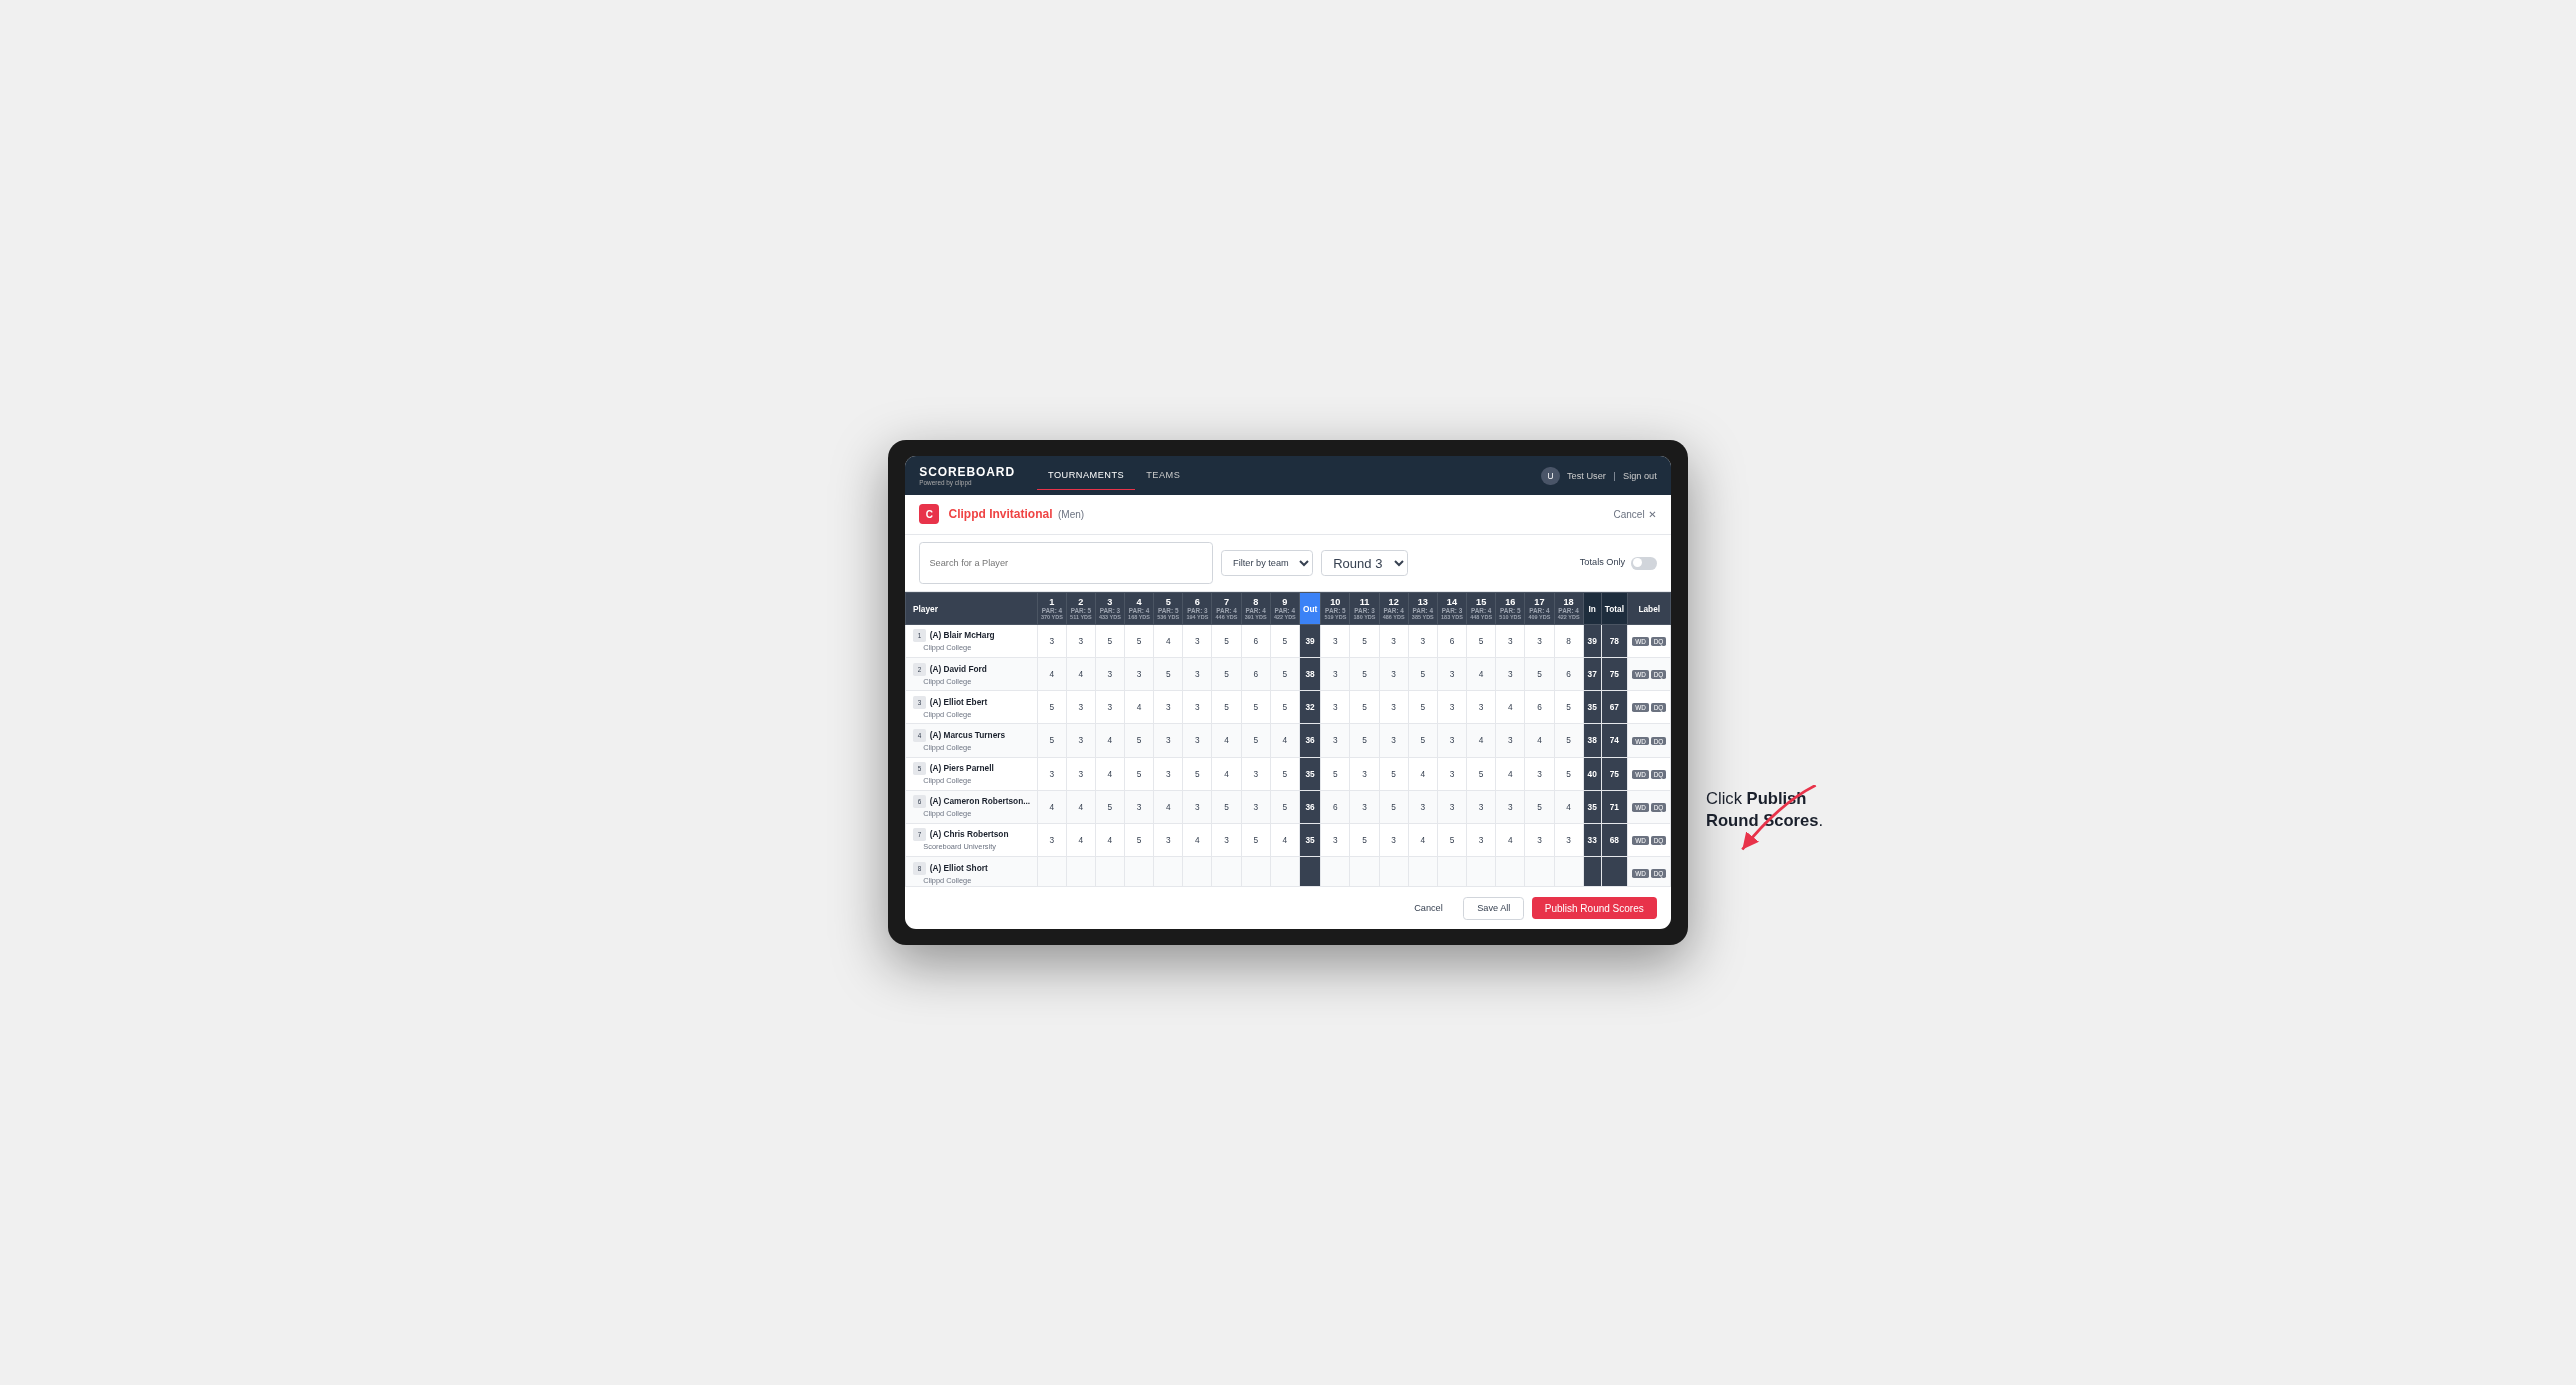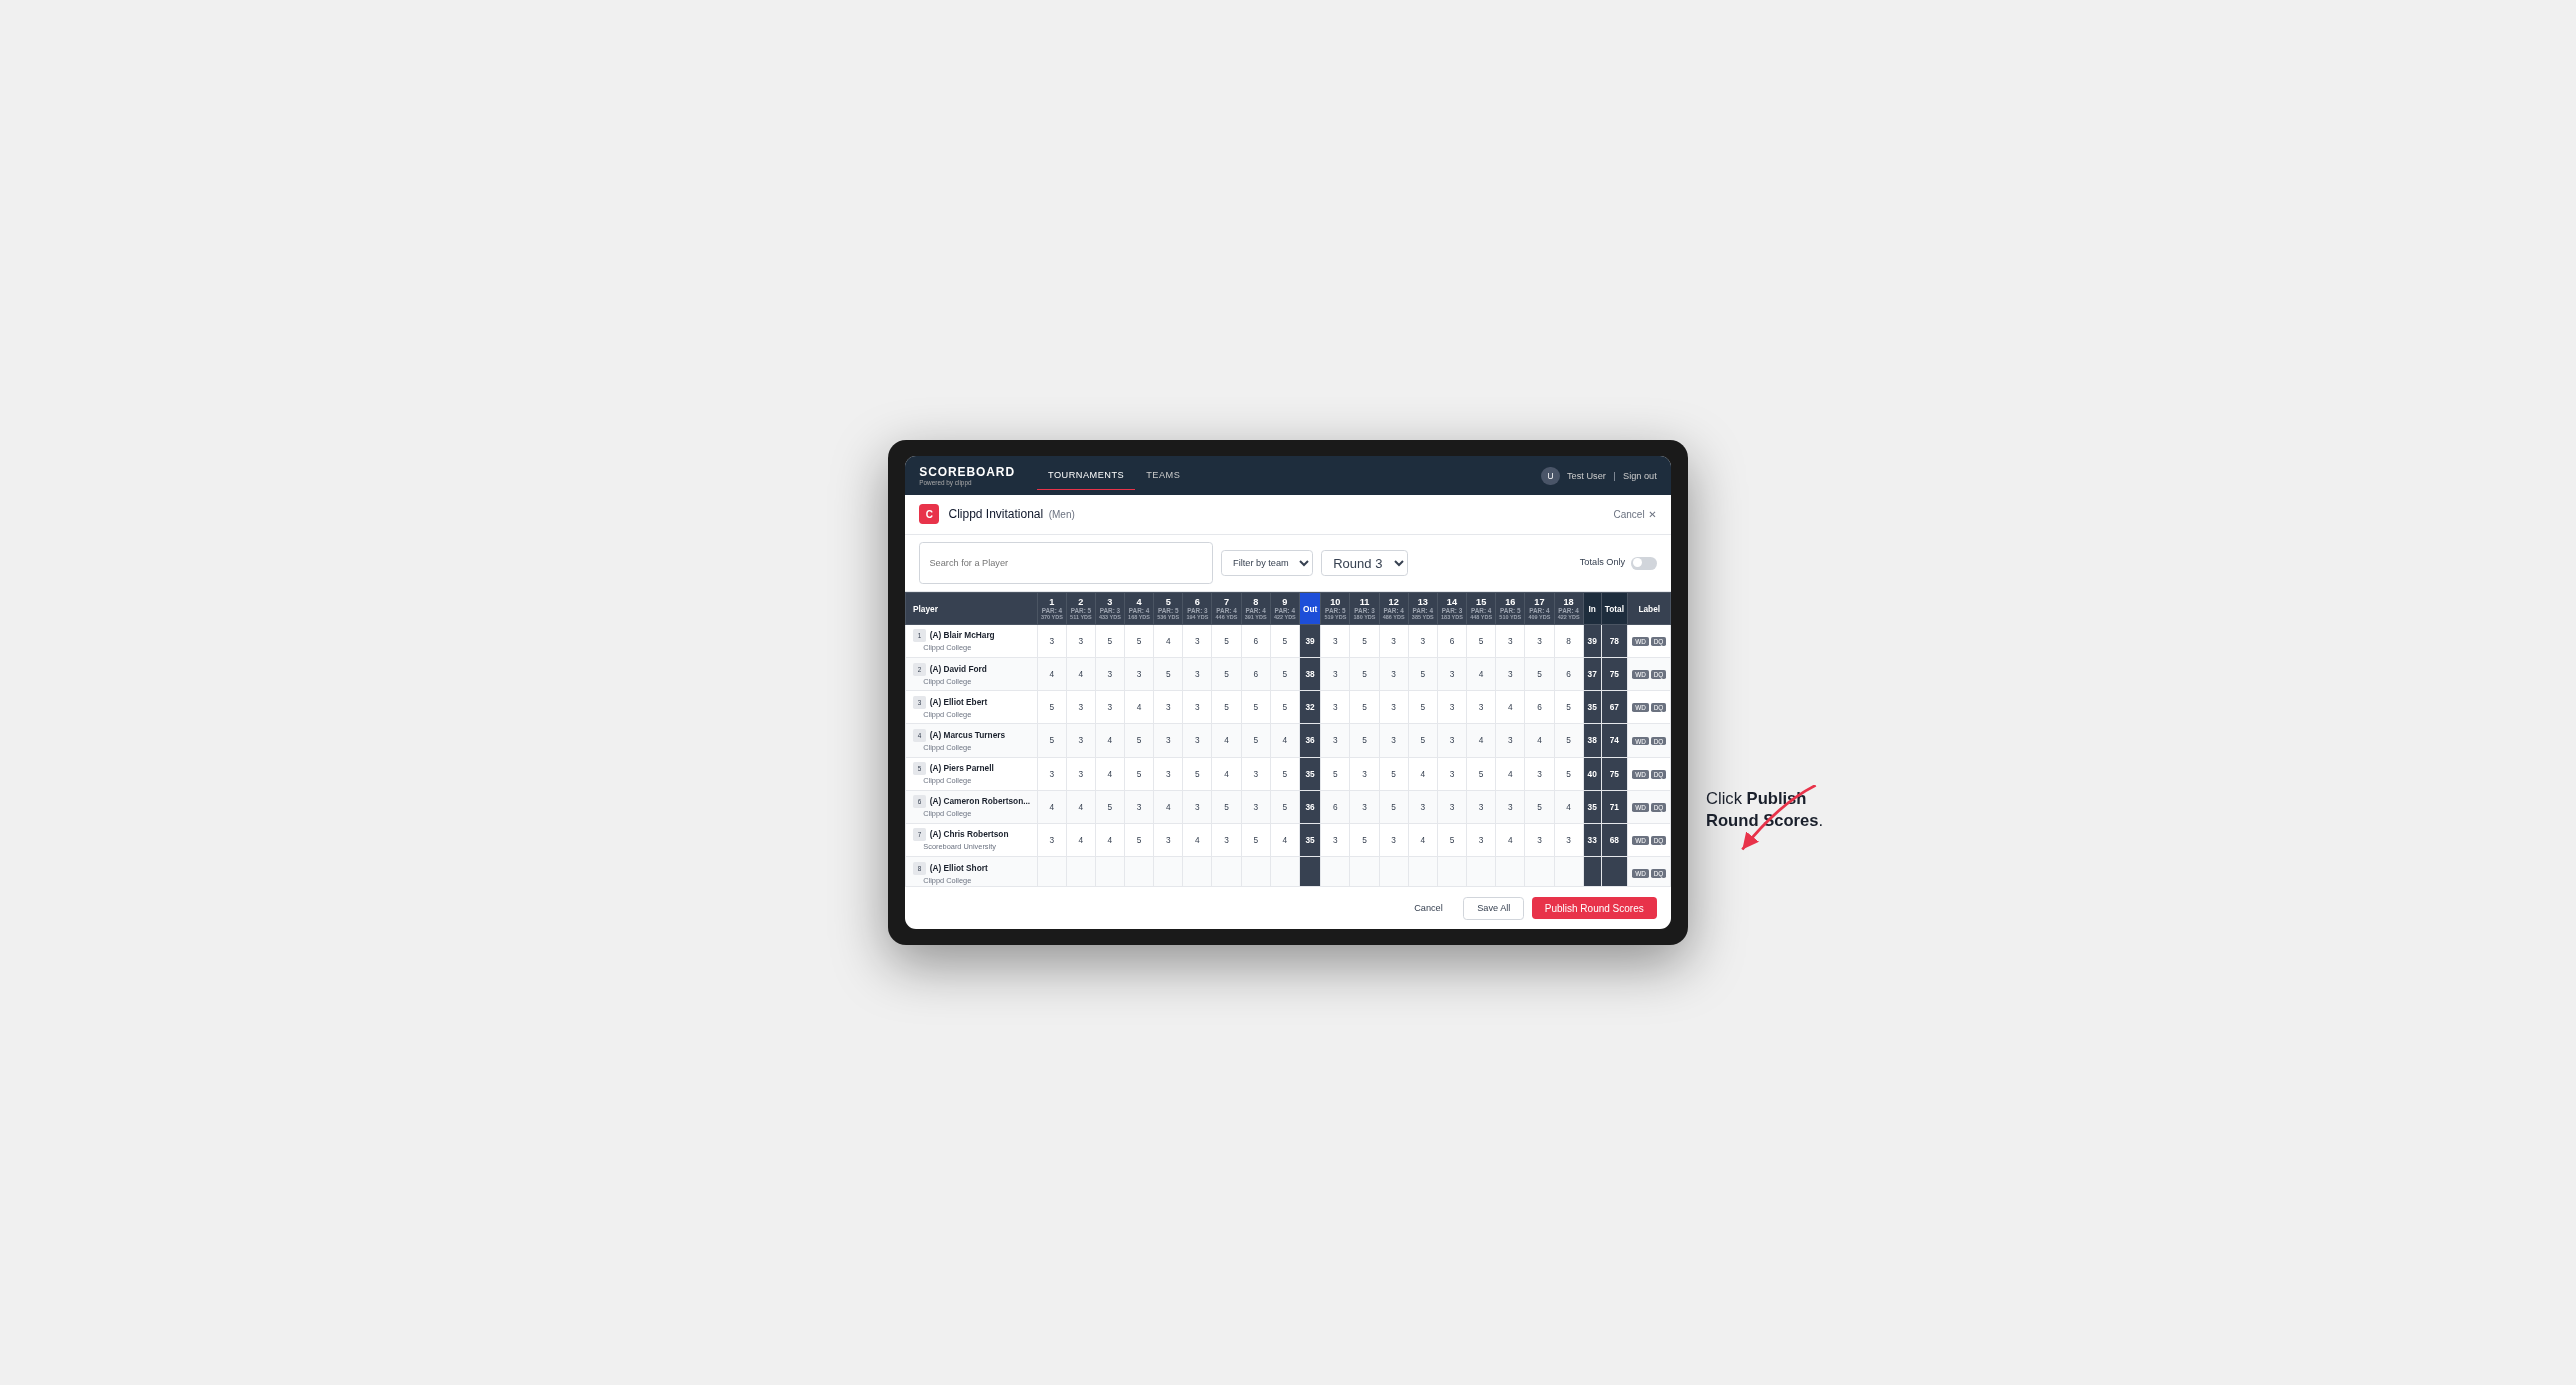--- a/index.html
+++ b/index.html
@@ -109,22 +109,22 @@
       display: flex;
       align-items: center;
       justify-content: center;
       color: #fff;
       font-size: 10px;
       font-weight: bold;
       margin-right: 9.2px;
     }
     .tournament-title {
       font-size: 12px;
-      font-weight: 400;
-      color: #0f172a;
+      font-weight: 700;
+      color: #ef4444;
     }
     .tournament-gender {
       color: #6b7280;
       font-size: 10px;
       margin-left: 5.5px;
     }
     .cancel-btn {
       margin-left: auto;
       color: #6b7280;
       font-size: 10px;
@@ -461,21 +461,21 @@
               <th>
                 <div class="hole-num">8</div>
                 <div class="hole-par">PAR: 4</div>
                 <div class="hole-yds">391 YDS</div>
               </th>
               <th>
                 <div class="hole-num">9</div>
                 <div class="hole-par">PAR: 4</div>
                 <div class="hole-yds">422 YDS</div>
               </th>
-              <th style="background:#1d4ed8;">
+              <th style="background:#3b82f6;">
                 <span>Out</span>
               </th>
               <th>
                 <div class="hole-num">10</div>
                 <div class="hole-par">PAR: 5</div>
                 <div class="hole-yds">519 YDS</div>
               </th>
               <th>
                 <div class="hole-num">11</div>
                 <div class="hole-par">PAR: 3</div>

